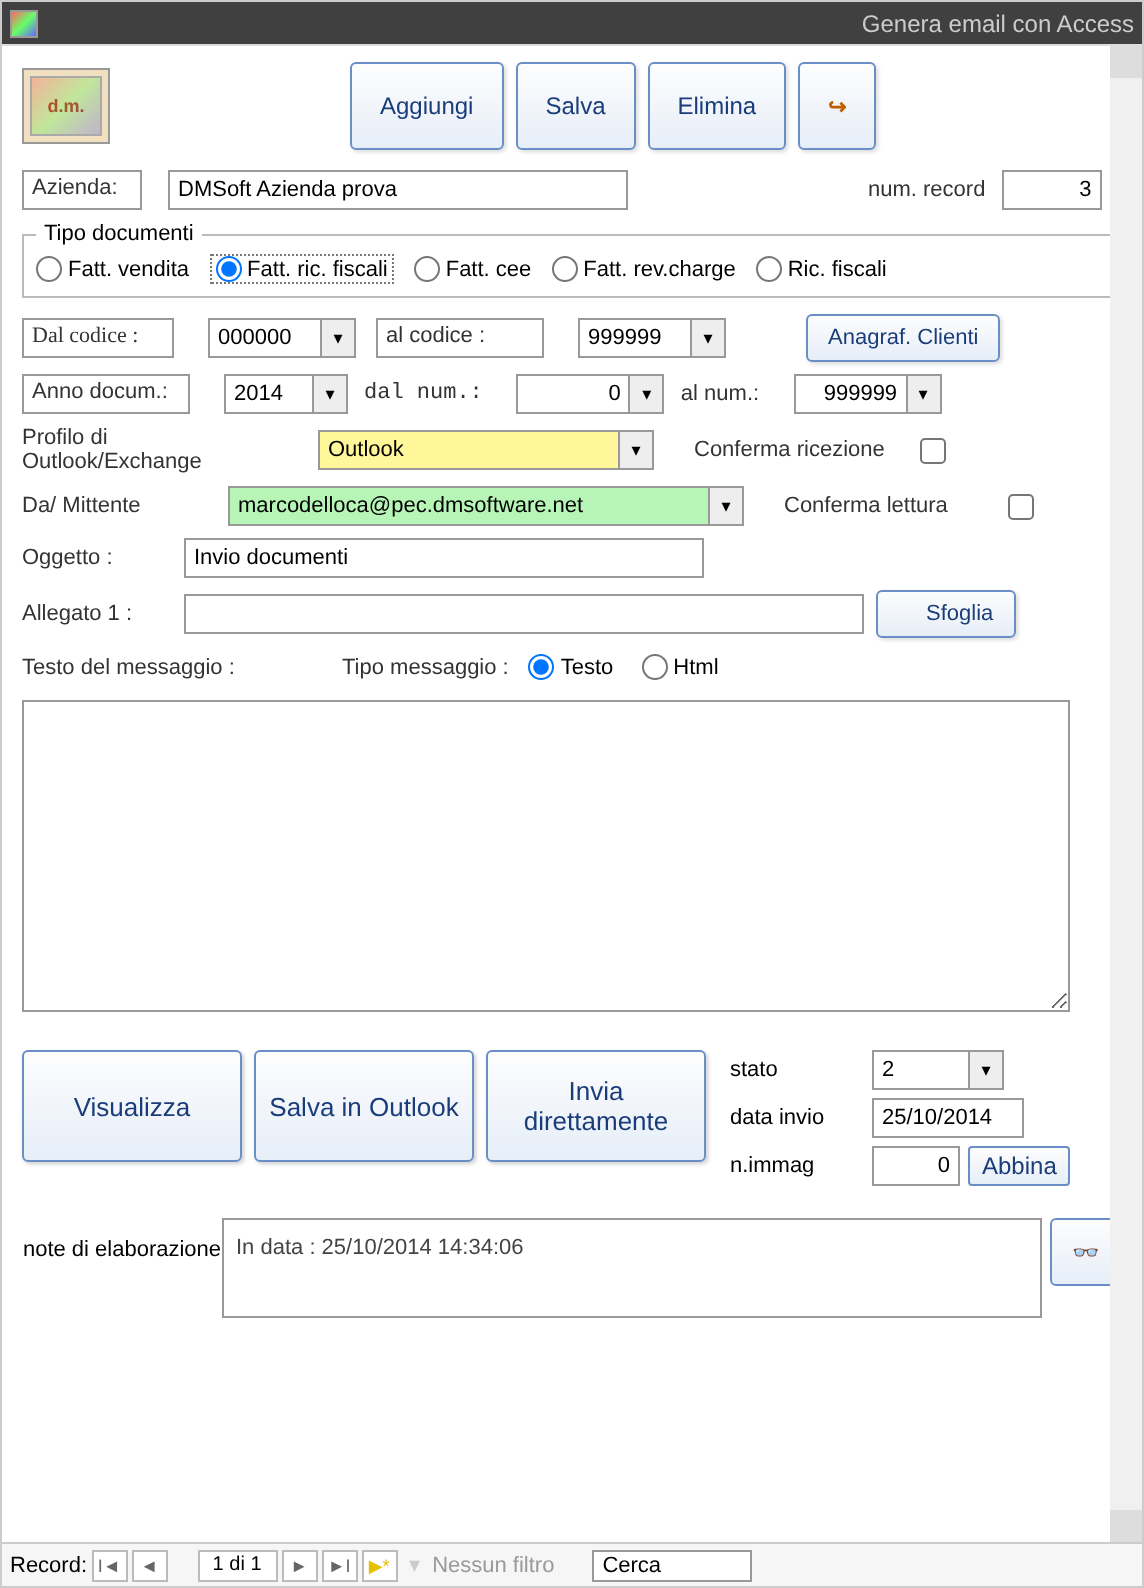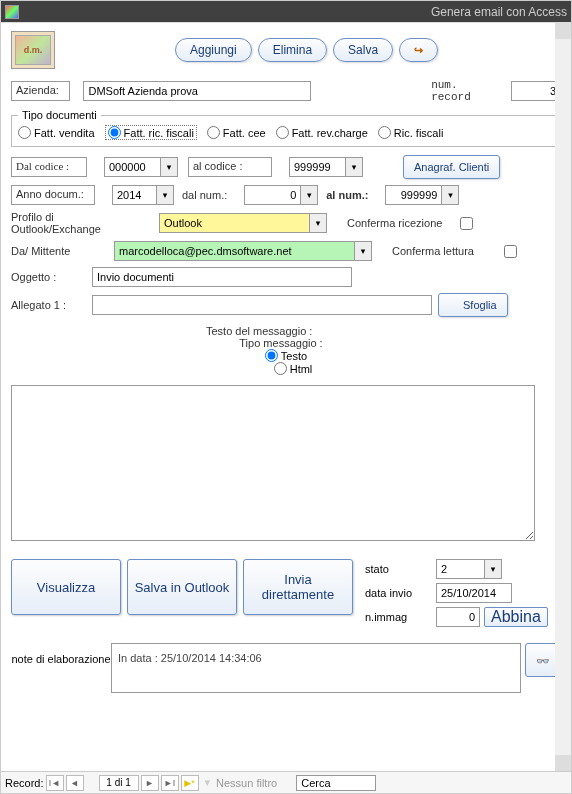--- a/index.html
+++ b/index.html
@@ -4,21 +4,21 @@
 <style>
 * { box-sizing: border-box; margin: 0; padding: 0; font-family: "Segoe UI", Tahoma, sans-serif; font-size: 11px; }
 body { width: 572px; height: 794px; background: #fff; position: relative; border: 1px solid #ccc; }
 .titlebar { height: 22px; background: #404040; border-bottom: 1px solid #ddd; display: flex; align-items: center; padding: 0 4px; }
 .titlebar-icon { width: 14px; height: 14px; border: 1px solid #999; display: inline-block; background: linear-gradient(135deg,#f66,#6f6,#66f); }
 .titlebar-title { margin-left: auto; color: #ccc; font-size: 12px; }
 .content { padding: 8px 10px; position: relative; background: #fff; height: 738px; }
 .toolbar-row { display: flex; align-items: center; margin-bottom: 10px; }
 .app-icon { width: 44px; height: 38px; border: 1px solid #999; background: #f0e0c0; margin-right: 120px; display: flex; align-items: center; justify-content: center; font-size: 9px; color: #c33; font-weight: bold; position: relative; }
 .app-icon::before { content:""; position:absolute; inset:3px; background: linear-gradient(135deg, rgba(255,0,0,0.2), rgba(0,255,0,0.2), rgba(0,0,255,0.2)); border:1px solid #aaa; }
-.btn3d { height: 24px; padding: 0 14px; background: linear-gradient(#fdfdfd,#e6eef8); border: 1px solid #6a8fc7; border-radius: 13px; color: #1a3d7a; font-size: 12px; cursor: pointer; margin-right: 6px; box-shadow: 1px 1px 2px rgba(0,0,0,0.15); }
+.btn3d { height: 44px; padding: 0 14px; background: linear-gradient(#fdfdfd,#e6eef8); border: 1px solid #6a8fc7; border-radius: 3px; color: #1a3d7a; font-size: 12px; cursor: pointer; margin-right: 6px; box-shadow: 1px 1px 2px rgba(0,0,0,0.15); }
 .exit-icon { display:inline-block; color:#c06000; font-weight:bold; }
 .row { display: flex; align-items: center; margin-bottom: 6px; }
 .lbl { color: #333; }
 .box { border: 1px solid #999; background: #fff; height: 20px; padding: 2px 4px; font-size: 11px; }
 .fieldset { border: 1px solid #bbb; padding: 4px 6px 6px 6px; margin-bottom: 8px; }
 .fieldset legend { padding: 0 4px; font-size: 11px; }
 .radio-group { display: flex; align-items: center; gap: 10px; flex-wrap: nowrap; }
 .radio-item { display: flex; align-items: center; gap: 3px; }
 .radio-item input { margin: 0; }
 .radio-sel { border: 1px dotted #777; padding: 0 2px; }
@@ -27,21 +27,21 @@
 .dd-btn { width: 18px; height: 20px; border: 1px solid #999; background: #eee; cursor: pointer; display:flex; align-items:center; justify-content:center; font-size:9px; }
 .btn-side { height: 24px; padding: 0 10px; background: linear-gradient(#fdfdfd,#e6eef8); border: 1px solid #6a8fc7; border-radius: 3px; color: #1a3d7a; font-size: 11px; cursor: pointer; box-shadow: 1px 1px 2px rgba(0,0,0,0.15); }
 .yellow { background: #fff79a; }
 .green { background: #b6f5b6; }
 .msg-area { width: 524px; height: 156px; border: 1px solid #999; background: #fff; margin-top: 4px; }
 .big-btn { width: 110px; height: 56px; background: linear-gradient(#fdfdfd,#e6eef8); border: 1px solid #6a8fc7; border-radius: 3px; color: #1a3d7a; font-size: 13px; cursor: pointer; box-shadow: 1px 1px 2px rgba(0,0,0,0.2); text-align:center; padding: 4px; }
 .big-row { display: flex; gap: 6px; margin-top: 16px; }
 .status-col { margin-left: 6px; font-size: 11px; }
 .status-col .row { margin-bottom: 4px; }
 .status-lbl { width: 58px; display:inline-block; }
-.small-btn { height: 20px; padding: 0 6px; background: linear-gradient(#fdfdfd,#e6eef8); border: 1px solid #6a8fc7; border-radius: 2px; color: #1a3d7a; font-size: 16px; cursor: pointer; }
+.small-btn { height: 20px; padding: 0 6px; background: linear-gradient(#fdfdfd,#e6eef8); border: 1px solid #6a8fc7; border-radius: 2px; color: #1a3d7a; font-size: 12px; cursor: pointer; }
 .note-row { display:flex; margin-top:12px; }
 .note-lbl { width: 100px; text-align: center; padding-top: 10px; }
 .note-box { flex:1; height: 50px; border:1px solid #999; padding: 8px 6px; font-size:11px; color:#444; background:#fff; }
 .eye-btn { width:36px; height:34px; margin-left:4px; background: linear-gradient(#fdfdfd,#e6eef8); border: 1px solid #6a8fc7; border-radius: 3px; color:#3a7fc7; font-size:16px; cursor:pointer; }
 .nav-bar { position:absolute; bottom:0; left:0; right:0; height:22px; background:#f6f6f6; border-top:1px solid #ccc; display:flex; align-items:center; padding:0 4px; font-size:11px; gap:2px; }
 .nav-btn { width:18px; height:16px; border:1px solid #bbb; background:#fff; font-size:9px; display:flex; align-items:center; justify-content:center; cursor:pointer; color:#666; }
 .nav-input { width:40px; height:16px; border:1px solid #bbb; text-align:center; font-size:10px; }
 .nav-text { color:#999; margin:0 4px; }
 .filter-ico { color:#ccc; margin-left:4px; }
 .scroll-v { position:absolute; right:0; top:22px; bottom:22px; width:16px; background:#f0f0f0; }
@@ -56,29 +56,29 @@
 <div class="titlebar">
   <span class="titlebar-icon"></span>
   <span class="titlebar-title">Genera email con Access</span>
 </div>
 
 <div class="content">
 
   <div class="toolbar-row">
     <div class="app-icon">d.m.</div>
     <button class="btn3d">Aggiungi</button>
+    <button class="btn3d">Salva</button>
     <button class="btn3d">Elimina</button>
-    <button class="btn3d">Salva</button>
     <button class="btn3d"><span class="exit-icon">↪</span></button>
   </div>
 
   <div class="row">
     <span class="box lbl" style="width:60px;">Azienda:</span>
     <input type="text" class="box" style="width: 230px;" value="DMSoft Azienda prova">
-    <span class="lbl" style="margin-left:120px;font-family:Liberation Mono, monospace;">num. record</span>
+    <span class="lbl" style="margin-left:120px;">num. record</span>
     <input type="text" class="box" style="width: 50px; text-align: right; margin-left: 8px;" value="3">
   </div>
 
   <fieldset class="fieldset">
     <legend>Tipo documenti</legend>
     <div class="radio-group">
       <label class="radio-item">
           <input type="radio" name="td" style="">
           <span>Fatt. vendita</span>
         </label>
@@ -114,26 +114,26 @@
     </div>
     <button class="btn-side" style="margin-left:40px;">Anagraf. Clienti</button>
   </div>
 
   <div class="row">
     <span class="box lbl" style="width:84px;">Anno docum.:</span>
     <div class="select-wrap" style="margin-left:4px;">
       <input type="text" class="box" style="width: 44px;" value="2014">
       <button class="dd-btn">▾</button>
     </div>
-    <span class="lbl" style="margin-left:8px;">dal num.:</span>
+    <span class="lbl" style="margin-left:8px;font-family:Liberation Mono, monospace;">dal num.:</span>
     <div class="select-wrap" style="margin-left:4px;">
       <input type="text" class="box" style="width: 56px; text-align: right;" value="0">
       <button class="dd-btn">▾</button>
     </div>
-    <span class="lbl" style="margin-left:8px;font-weight:bold;">al num.:</span>
+    <span class="lbl" style="margin-left:8px;">al num.:</span>
     <div class="select-wrap" style="margin-left:4px;">
       <input type="text" class="box" style="width: 56px; text-align: right;" value="999999">
       <button class="dd-btn">▾</button>
     </div>
   </div>
 
   <div class="row">
     <span class="lbl" style="width:135px;">Profilo di Outlook/Exchange</span>
     <div class="select-wrap">
       <input type="text" class="box yellow" style="width: 150px;" value="Outlook">
@@ -157,21 +157,21 @@
     <span class="lbl" style="width:68px;">Oggetto :</span>
     <input type="text" class="box" style="width: 260px;" value="Invio documenti">
   </div>
 
   <div class="row">
     <span class="lbl" style="width:68px;">Allegato 1 :</span>
     <input type="text" class="box" style="width: 340px;" value="">
     <button class="btn-side" style="margin-left:6px;padding-left:24px;">Sfoglia</button>
   </div>
 
-  <div class="row" style="margin-top:8px;flex-direction:column;">
+  <div class="row" style="margin-top:8px;">
     <span class="lbl" style="width:160px;">Testo del messaggio :</span>
     <span class="lbl" style="margin-right:10px;">Tipo messaggio :</span>
     <label class="radio-item">
         <input type="radio" name="tm" checked="" style="">
         <span>Testo</span>
       </label>
     <label class="radio-item" style="margin-left:14px;">
         <input type="radio" name="tm" style="">
         <span>Html</span>
       </label>

